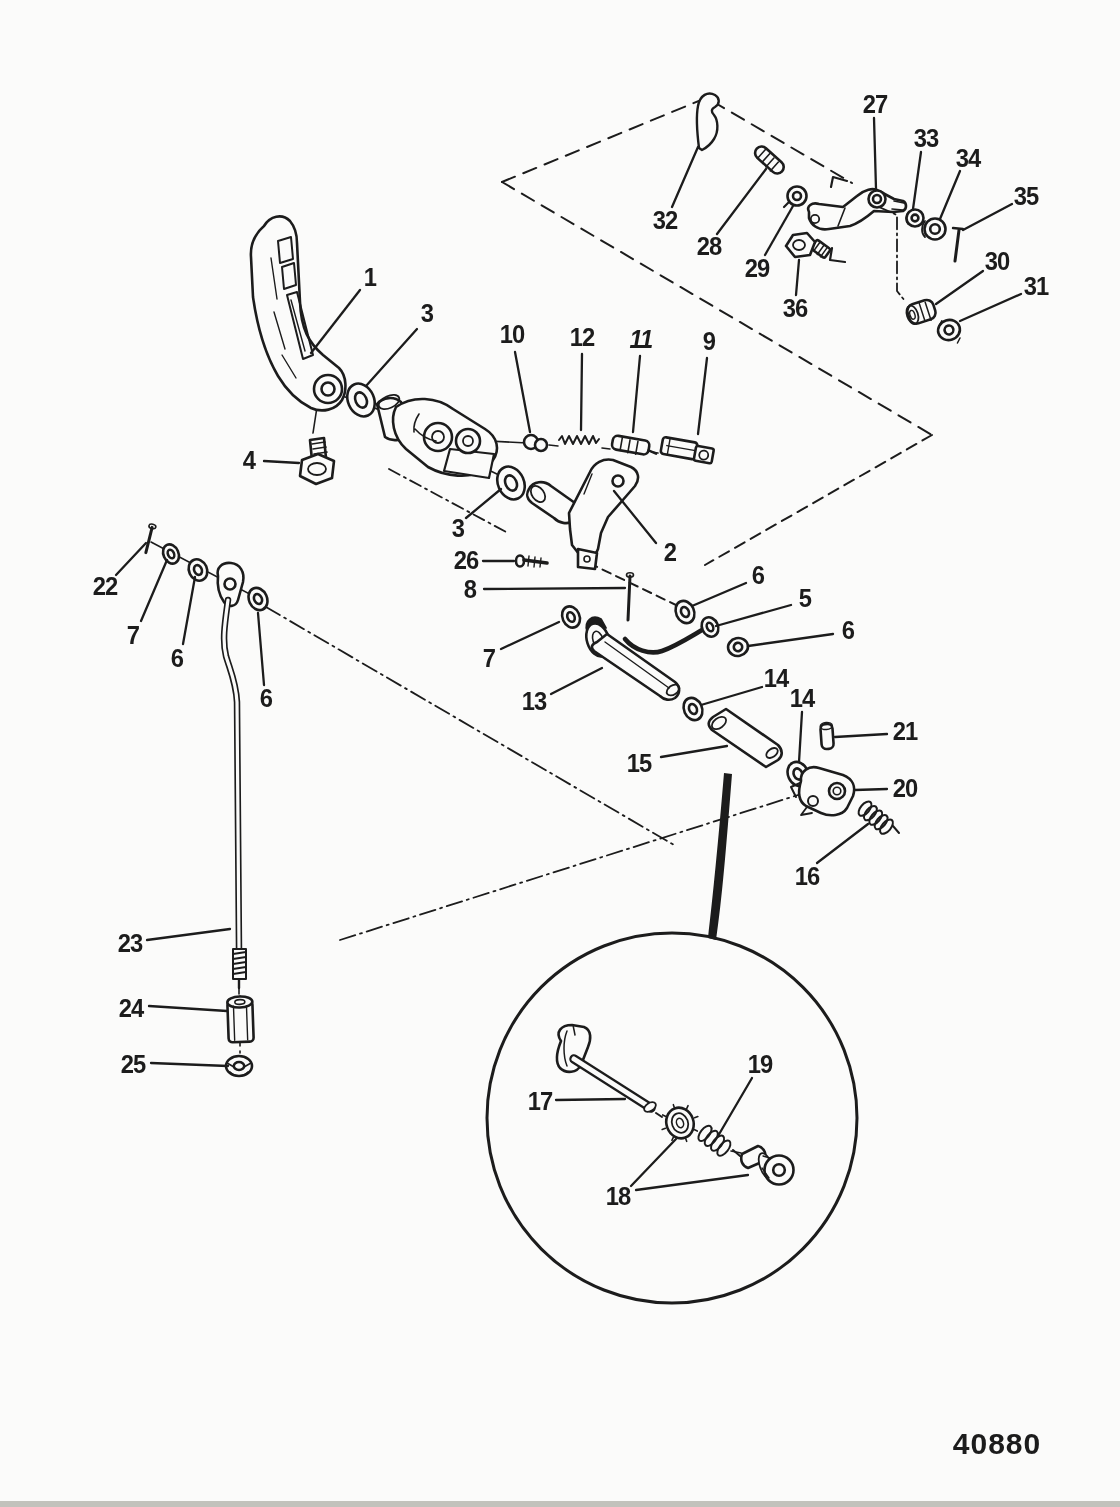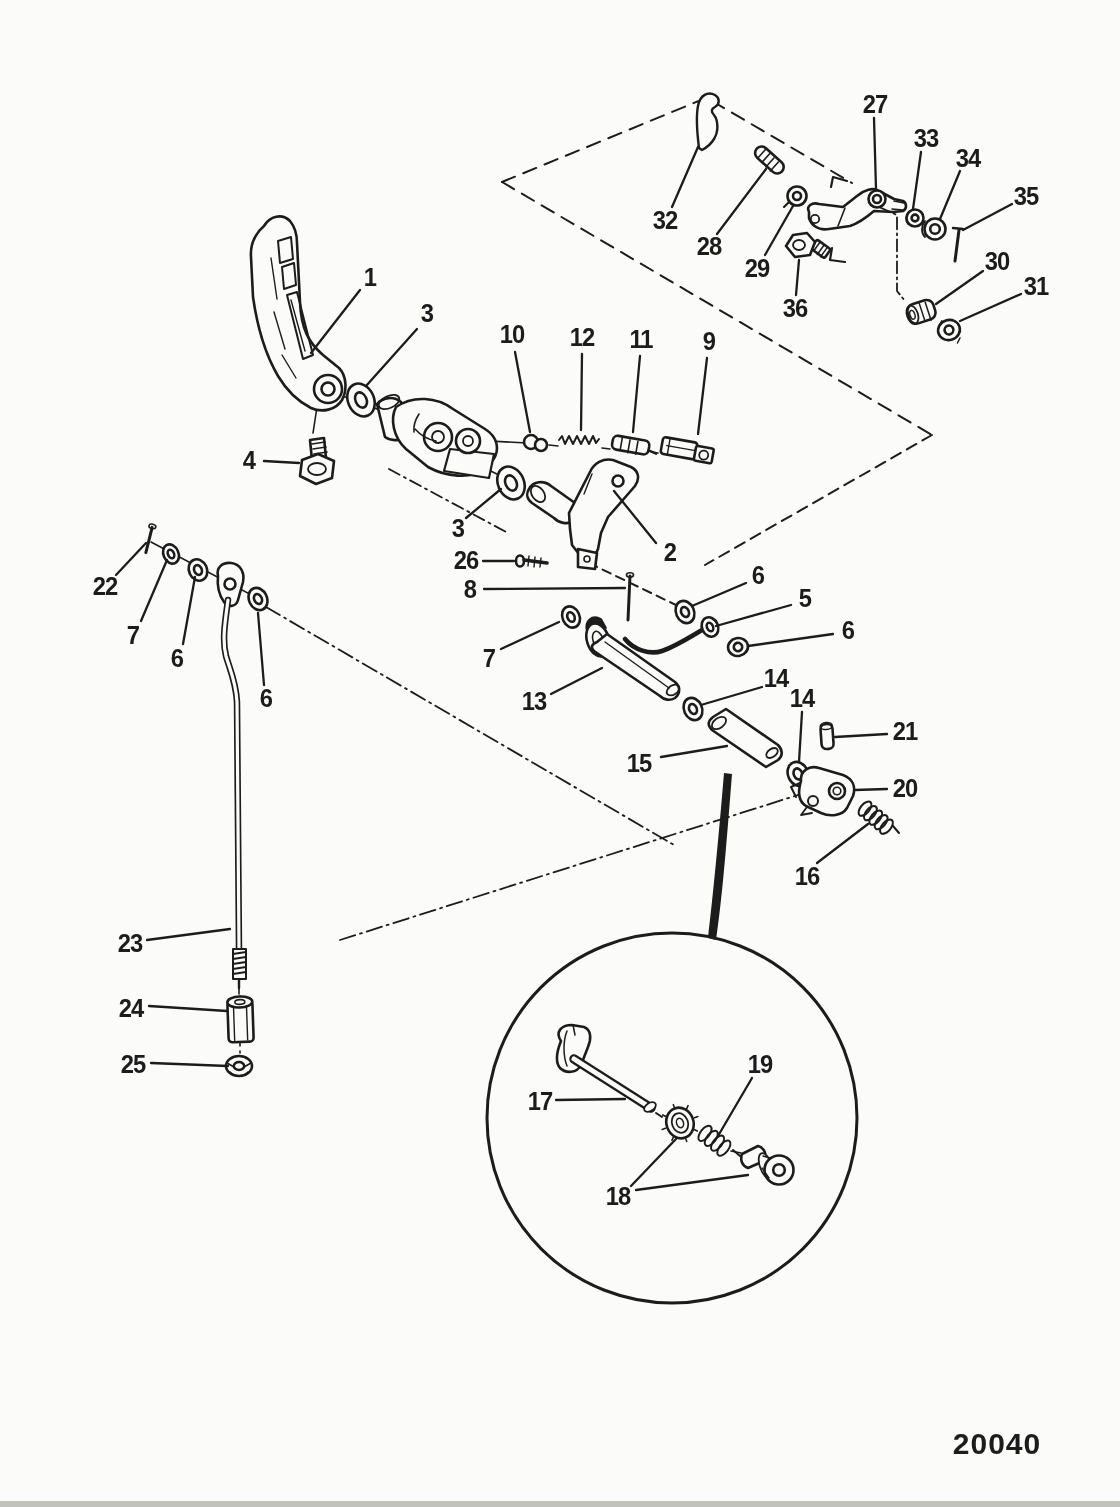--- a/index.html
+++ b/index.html
@@ -375,21 +375,21 @@
     </g>
   </svg>
 
   <div id="callout-layer">
       <div class="callout" style="left: 370px; top: 277px;">1</div>
       <div class="callout" style="left: 427px; top: 313px;">3</div>
       <div class="callout" style="left: 249px; top: 460px;">4</div>
       <div class="callout" style="left: 458px; top: 528px;">3</div>
       <div class="callout" style="left: 512px; top: 334px;">10</div>
       <div class="callout" style="left: 582px; top: 337px;">12</div>
-      <div class="callout" style="left: 641px; top: 339px;">11</div>
+      <div class="callout" style="left: 641px; top: 339px; font-style: italic;">11</div>
       <div class="callout" style="left: 709px; top: 341px;">9</div>
       <div class="callout" style="left: 670px; top: 552px;">2</div>
       <div class="callout" style="left: 466px; top: 560px;">26</div>
       <div class="callout" style="left: 470px; top: 589px;">8</div>
       <div class="callout" style="left: 758px; top: 575px;">6</div>
       <div class="callout" style="left: 805px; top: 598px;">5</div>
       <div class="callout" style="left: 848px; top: 630px;">6</div>
       <div class="callout" style="left: 489px; top: 658px;">7</div>
       <div class="callout" style="left: 534px; top: 701px;">13</div>
       <div class="callout" style="left: 776px; top: 678px;">14</div>
@@ -413,16 +413,16 @@
       <div class="callout" style="left: 968px; top: 158px;">34</div>
       <div class="callout" style="left: 1026px; top: 196px;">35</div>
       <div class="callout" style="left: 997px; top: 261px;">30</div>
       <div class="callout" style="left: 1036px; top: 286px;">31</div>
       <div class="callout" style="left: 665px; top: 220px;">32</div>
       <div class="callout" style="left: 709px; top: 246px;">28</div>
       <div class="callout" style="left: 757px; top: 268px;">29</div>
       <div class="callout" style="left: 795px; top: 308px;">36</div>
     </div>
 
-  <div class="drawing-number">20040</div>
+  <div class="drawing-number">40880</div>
 
   <div class="scan-edge"></div>
 </div>
 
 </body></html>

